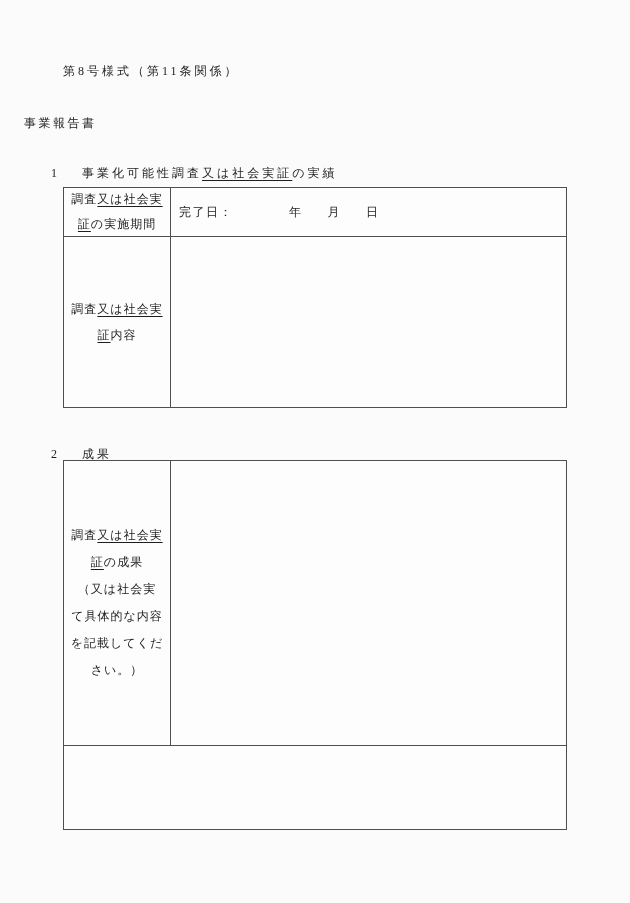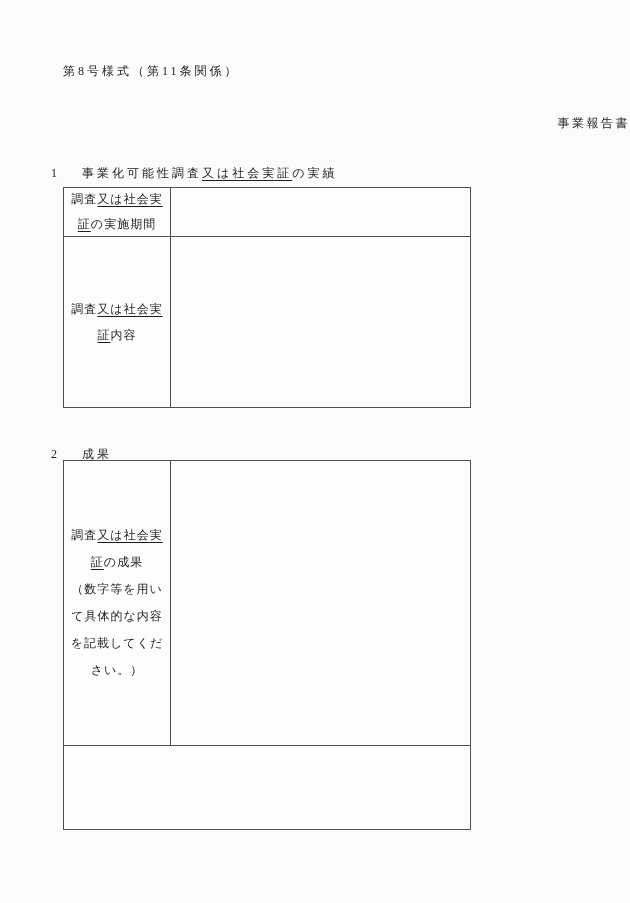--- a/index.html
+++ b/index.html
@@ -16,38 +16,38 @@
   }
   .form-number {
     position: absolute;
     left: 63px; top: 63px;
     letter-spacing: 3px;
     white-space: nowrap;
   }
   .doc-title {
     position: absolute;
     left: 0; right: 0; top: 115px;
-    text-align: right;
+    text-align: left;
     padding-left: 24px;
     letter-spacing: 2.5px;
     white-space: nowrap;
   }
   .sec-heading {
     position: absolute;
     left: 51px;
     letter-spacing: 3px;
     white-space: nowrap;
   }
   .sec-heading.s1 { top: 165px; }
   .sec-heading.s2 { top: 446px; }
   .sec-no { display: inline-block; margin-right: 22px; }
   .tbl {
     position: absolute;
     left: 63px;
-    width: 408px;
+    width: 504px;
     border: 1px solid #4f4f4f;
     display: grid;
     grid-template-columns: 107px 1fr;
     background: #fdfdfd;
   }
   .tbl1 { top: 187px; height: 221px; grid-template-rows: 49px 1fr; }
   .tbl2 { top: 460px; height: 370px; grid-template-rows: 285px 1fr; }
   .cell { border: 0 solid #4f4f4f; }
   .cell.col1 { border-right-width: 1px; }
   .cell.row1 { border-bottom-width: 1px; }
@@ -89,37 +89,40 @@
   <div class="sec-heading s1">
     <span class="sec-no">1</span><span class="sec-text"><span>事業化可能性調査</span><span class="u">又は社会実証</span><span>の実績</span></span>
   </div>
 
   <div class="tbl tbl1">
     <div class="cell col1 row1 r1 lbl">
         <div class="lbl-line"><span>調査</span><span class="u">又は社会実</span></div>
         <div class="lbl-line"><span class="u">証</span><span>の実施期間</span></div>
       </div>
     <div class="cell row1 r1 period-cell">
+      <div class="date-line">
+        <span>完了日：</span><span class="unit yr">年</span><span class="unit mo">月</span><span class="unit dy">日</span>
+      </div>
     </div>
     <div class="cell col1 r2 lbl">
         <div class="lbl-line"><span>調査</span><span class="u">又は社会実</span></div>
         <div class="lbl-line"><span class="u">証</span><span>内容</span></div>
       </div>
     <div class="cell r2 value-cell"></div>
   </div>
 
   <div class="sec-heading s2">
     <span class="sec-no">2</span><span class="sec-text"><span>成果</span></span>
   </div>
 
   <div class="tbl tbl2">
     <div class="cell col1 row1 r1 lbl">
         <div class="lbl-line"><span>調査</span><span class="u">又は社会実</span></div>
         <div class="lbl-line"><span class="u">証</span><span>の成果</span></div>
-        <div class="lbl-line"><span>（数字等を用い</span></div>
+        <div class="lbl-line"><span>（又は社会実</span></div>
         <div class="lbl-line"><span>て具体的な内容</span></div>
         <div class="lbl-line"><span>を記載してくだ</span></div>
         <div class="lbl-line"><span>さい。）</span></div>
       </div>
     <div class="cell row1 r1 value-cell"></div>
     <div class="cell r2 value-cell"></div>
   </div>
 
 </div>
 

